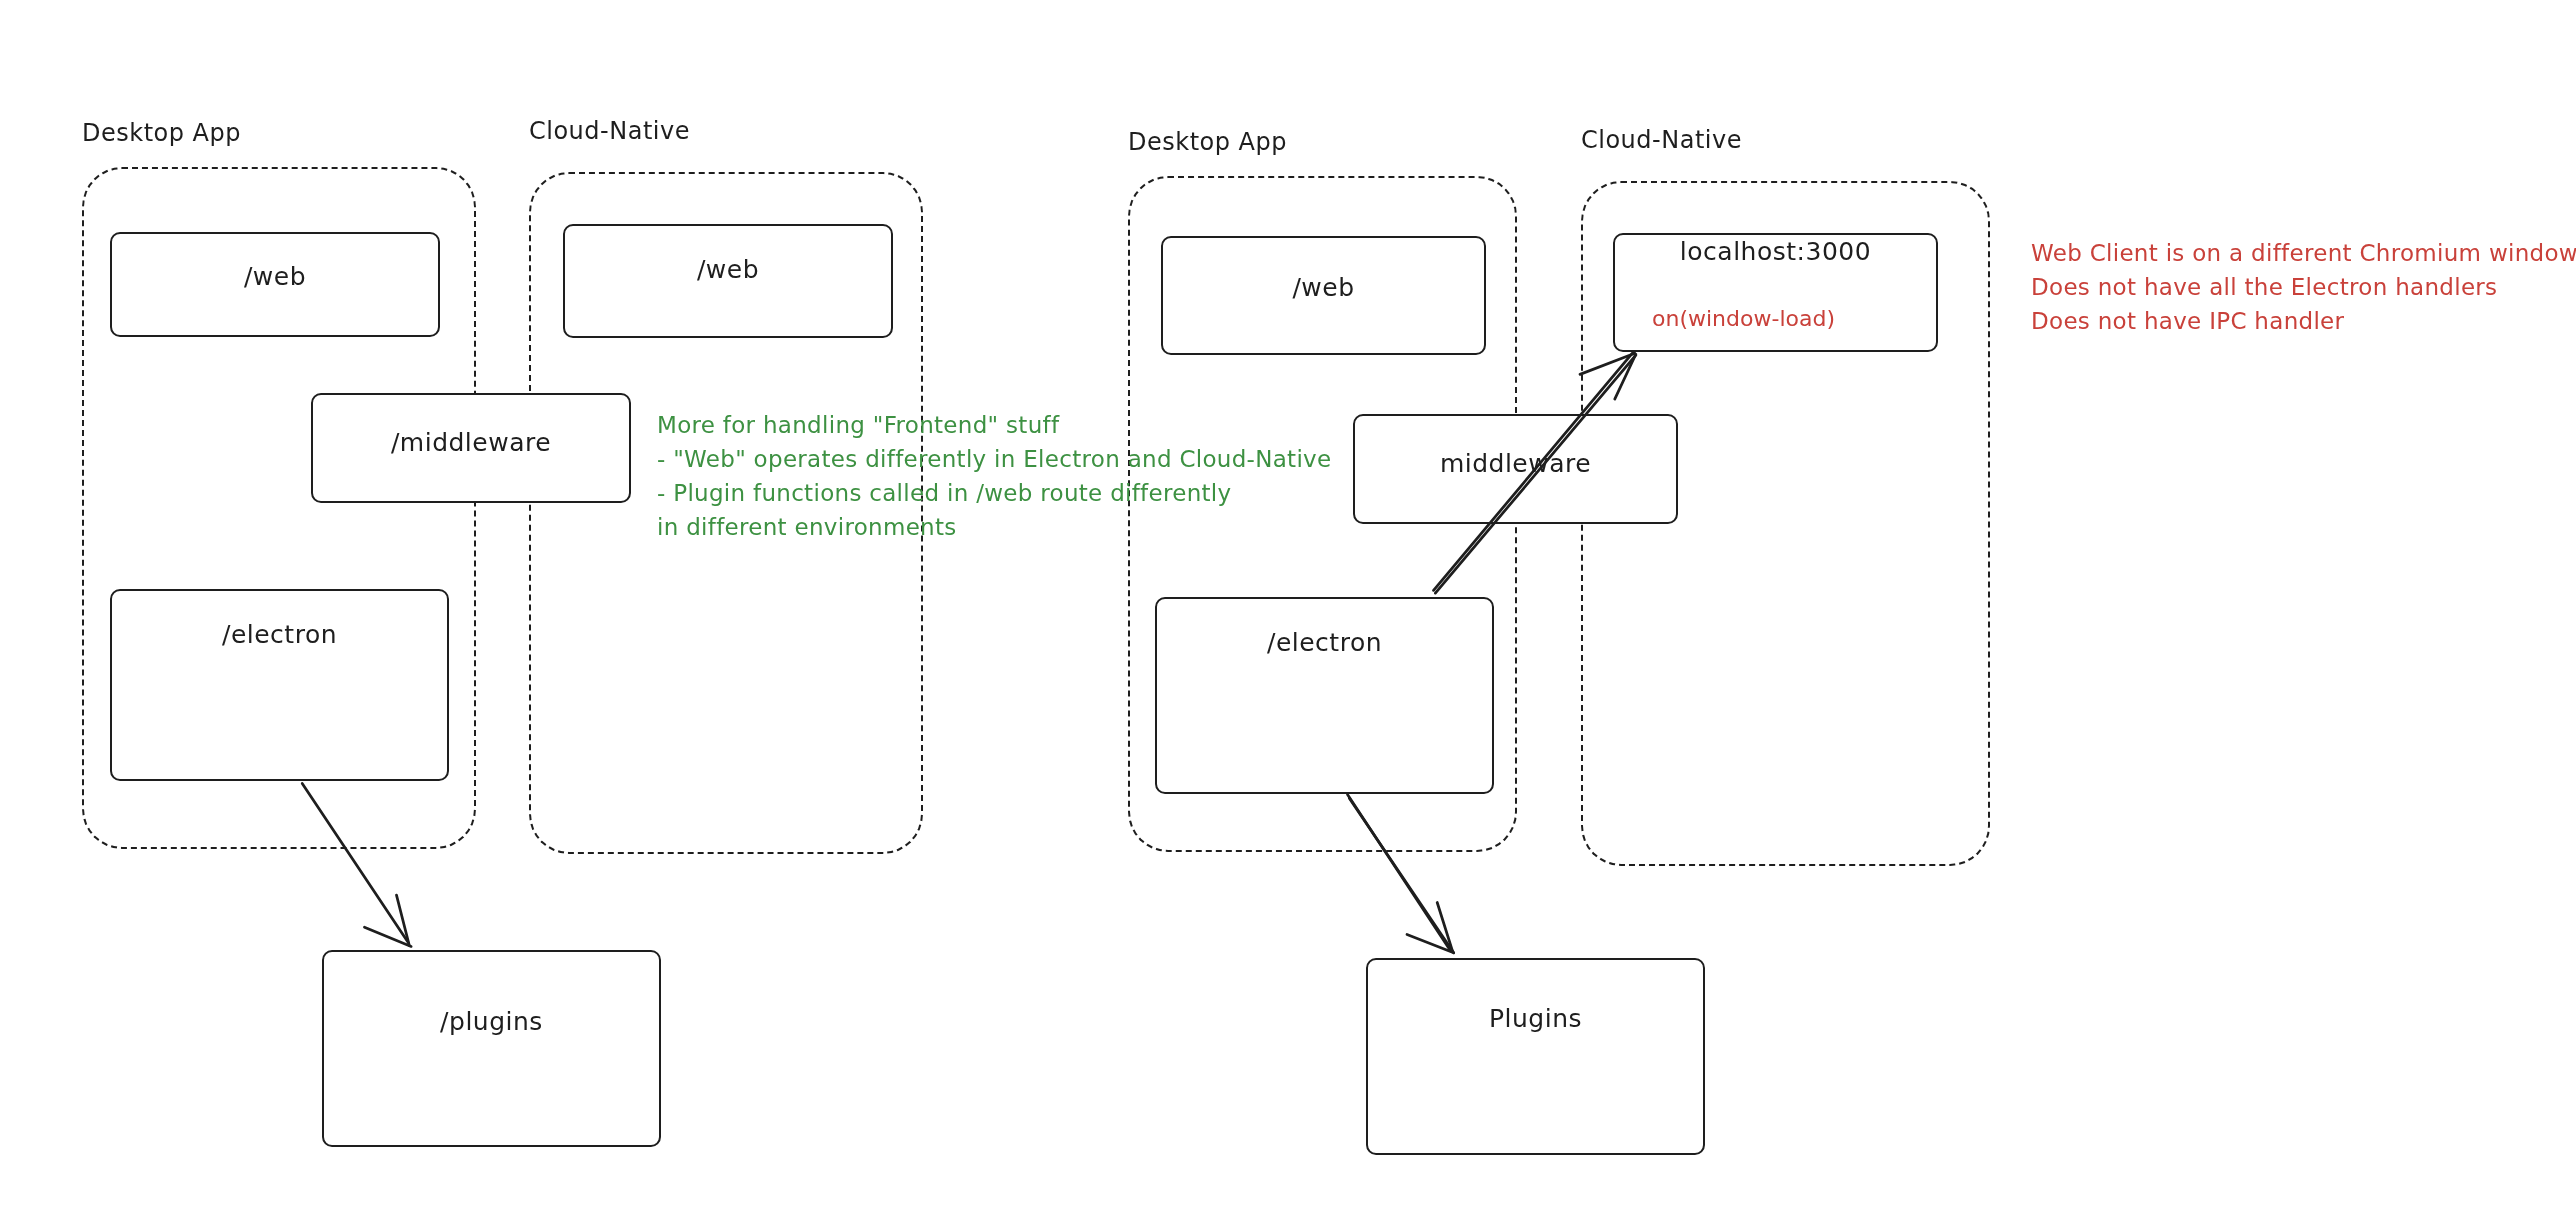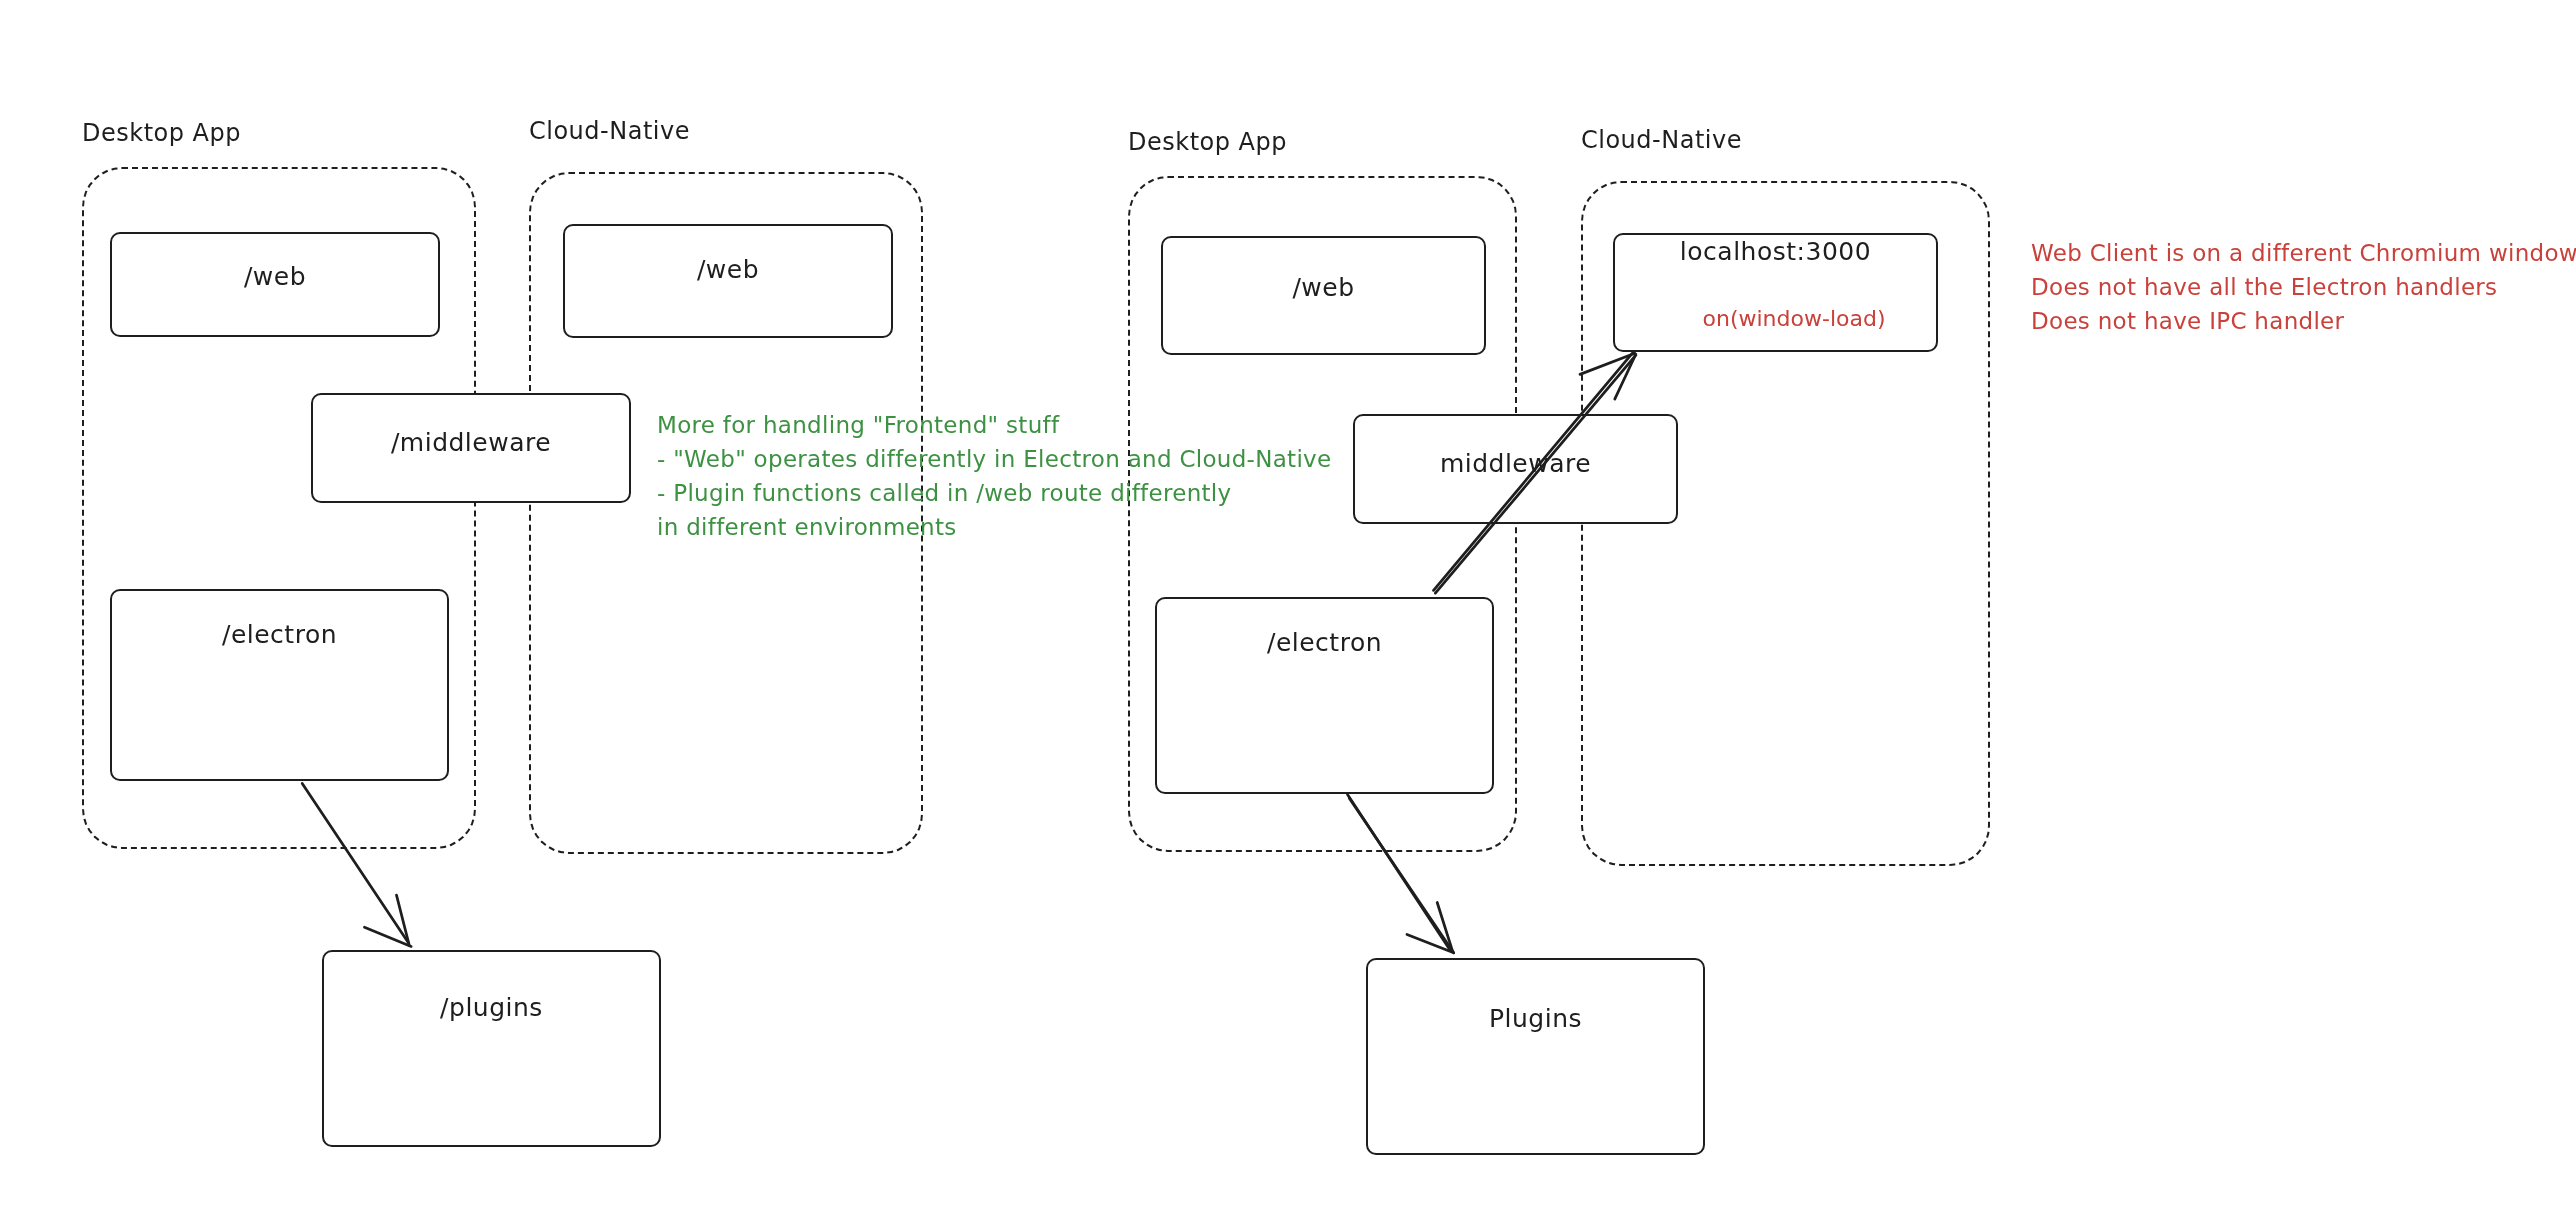--- a/index.html
+++ b/index.html
@@ -47,21 +47,21 @@
     color: #1e1e1e;
     font-size: 25px;
     letter-spacing: 0.5px;
     white-space: nowrap;
   }
   .box-label.red { color: #c9413a; }
   .box-sub {
     position: absolute;
     left: 0;
     right: 0;
-    text-align: center;
+    text-align: left;
     color: #c9413a;
     font-size: 22px;
     white-space: nowrap;
   }
   
   .note {
     position: absolute;
     white-space: pre;
     line-height: 1.48;
     font-size: 23px;
@@ -99,21 +99,21 @@
   <div class="box" style="left:311px; top:393px; width:320px; height:110px;">
     <div class="box-label" style="top:33px;">/middleware</div>
   </div>
 
   <div class="box" style="left:110px; top:589px; width:339px; height:192px;">
     <div class="box-label" style="top:29px;">/electron</div>
   </div>
 
 
   <div class="box" style="left:322px; top:950px; width:339px; height:197px;">
-    <div class="box-label" style="top:41px;">/plugins</div>
+    <div class="box-label" style="top:55px;">/plugins</div>
   </div>
 
   <div class="group" style="left:1128px; top:176px; width:389px; height:676px;"></div>
   <div class="group-label" style="left:1128px; top:128px; width:389px;">Desktop App</div>
 
   <div class="group" style="left:1581px; top:181px; width:409px; height:685px;"></div>
   <div class="group-label" style="left:1581px; top:126px; width:409px;">Cloud-Native</div>
 
   <div class="box" style="left:1161px; top:236px; width:325px; height:119px;">
     <div class="box-label" style="top:35px;">/web</div>

